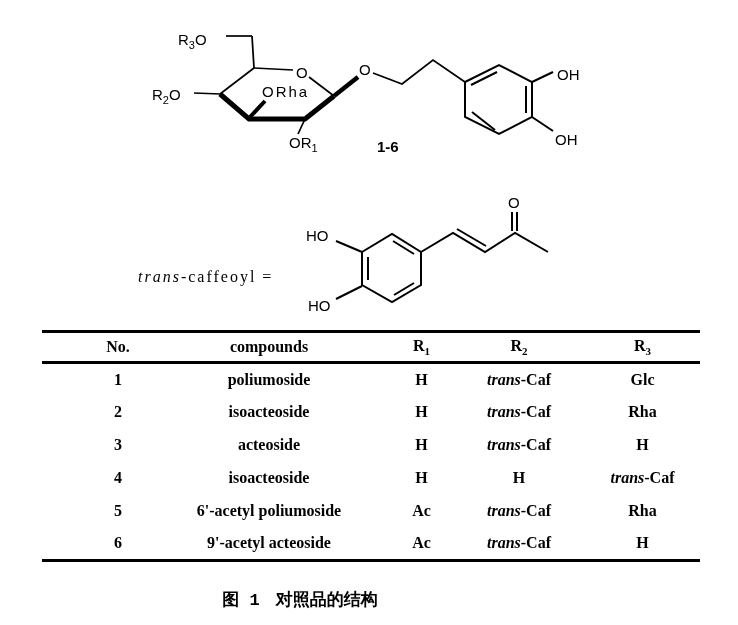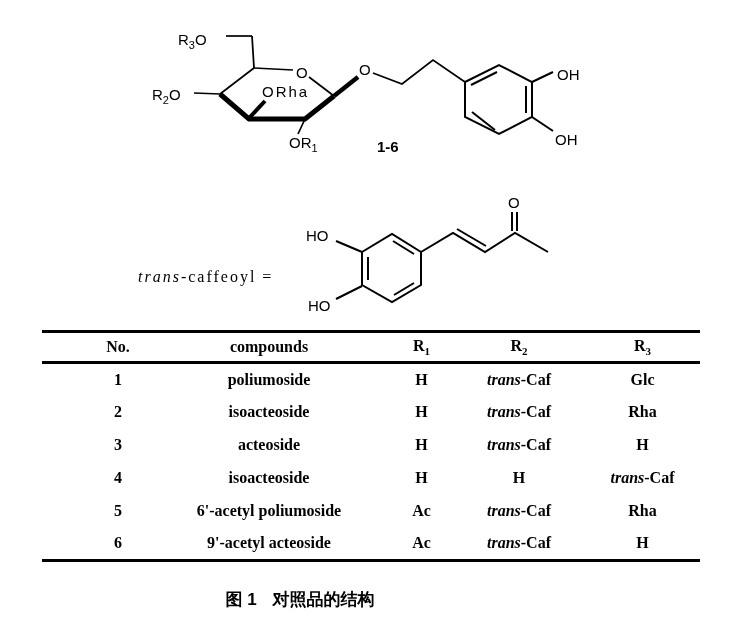--- a/index.html
+++ b/index.html
@@ -24,21 +24,21 @@
   .ref-table thead tr{border-bottom:3px solid #000;height:31px;}
   .ref-table tbody tr{height:33px;}
   .ref-table th,.ref-table td{
     text-align:center;font-weight:bold;padding:0;vertical-align:middle;
     white-space:nowrap;overflow:hidden;
   }
   .ref-table th:first-child,.ref-table td:first-child{padding-left:46px;}
   .ref-table sub{font-size:11px;}
   .caption{
     position:absolute;left:0;top:588px;width:600px;text-align:center;
-    font-family:Liberation Sans, sans-serif;font-weight:bold;font-size:17px;
+    font-family:Liberation Mono, monospace;font-weight:bold;font-size:17px;
   }
   .caption .cap-title{margin-left:16px;}
 </style>
 </head>
 <body>
 
 <div class="page">
 
   <svg class="structures" width="738" height="330" viewBox="0 0 738 330">
 

